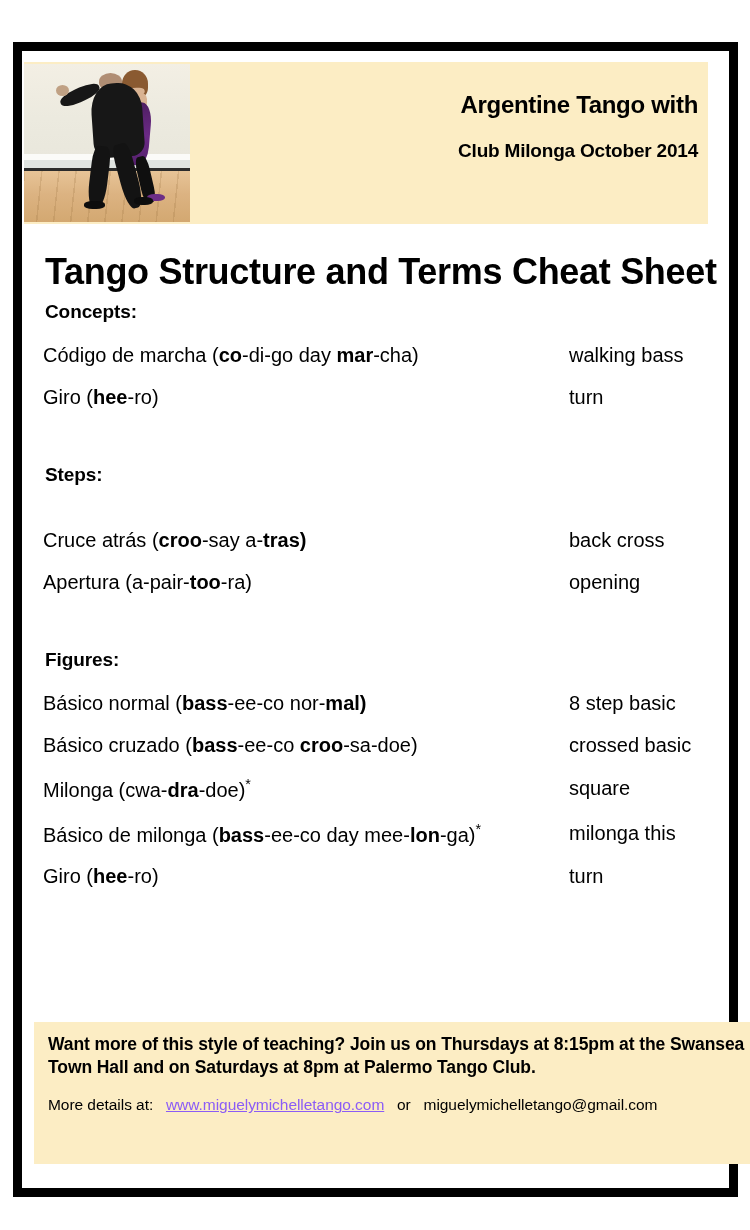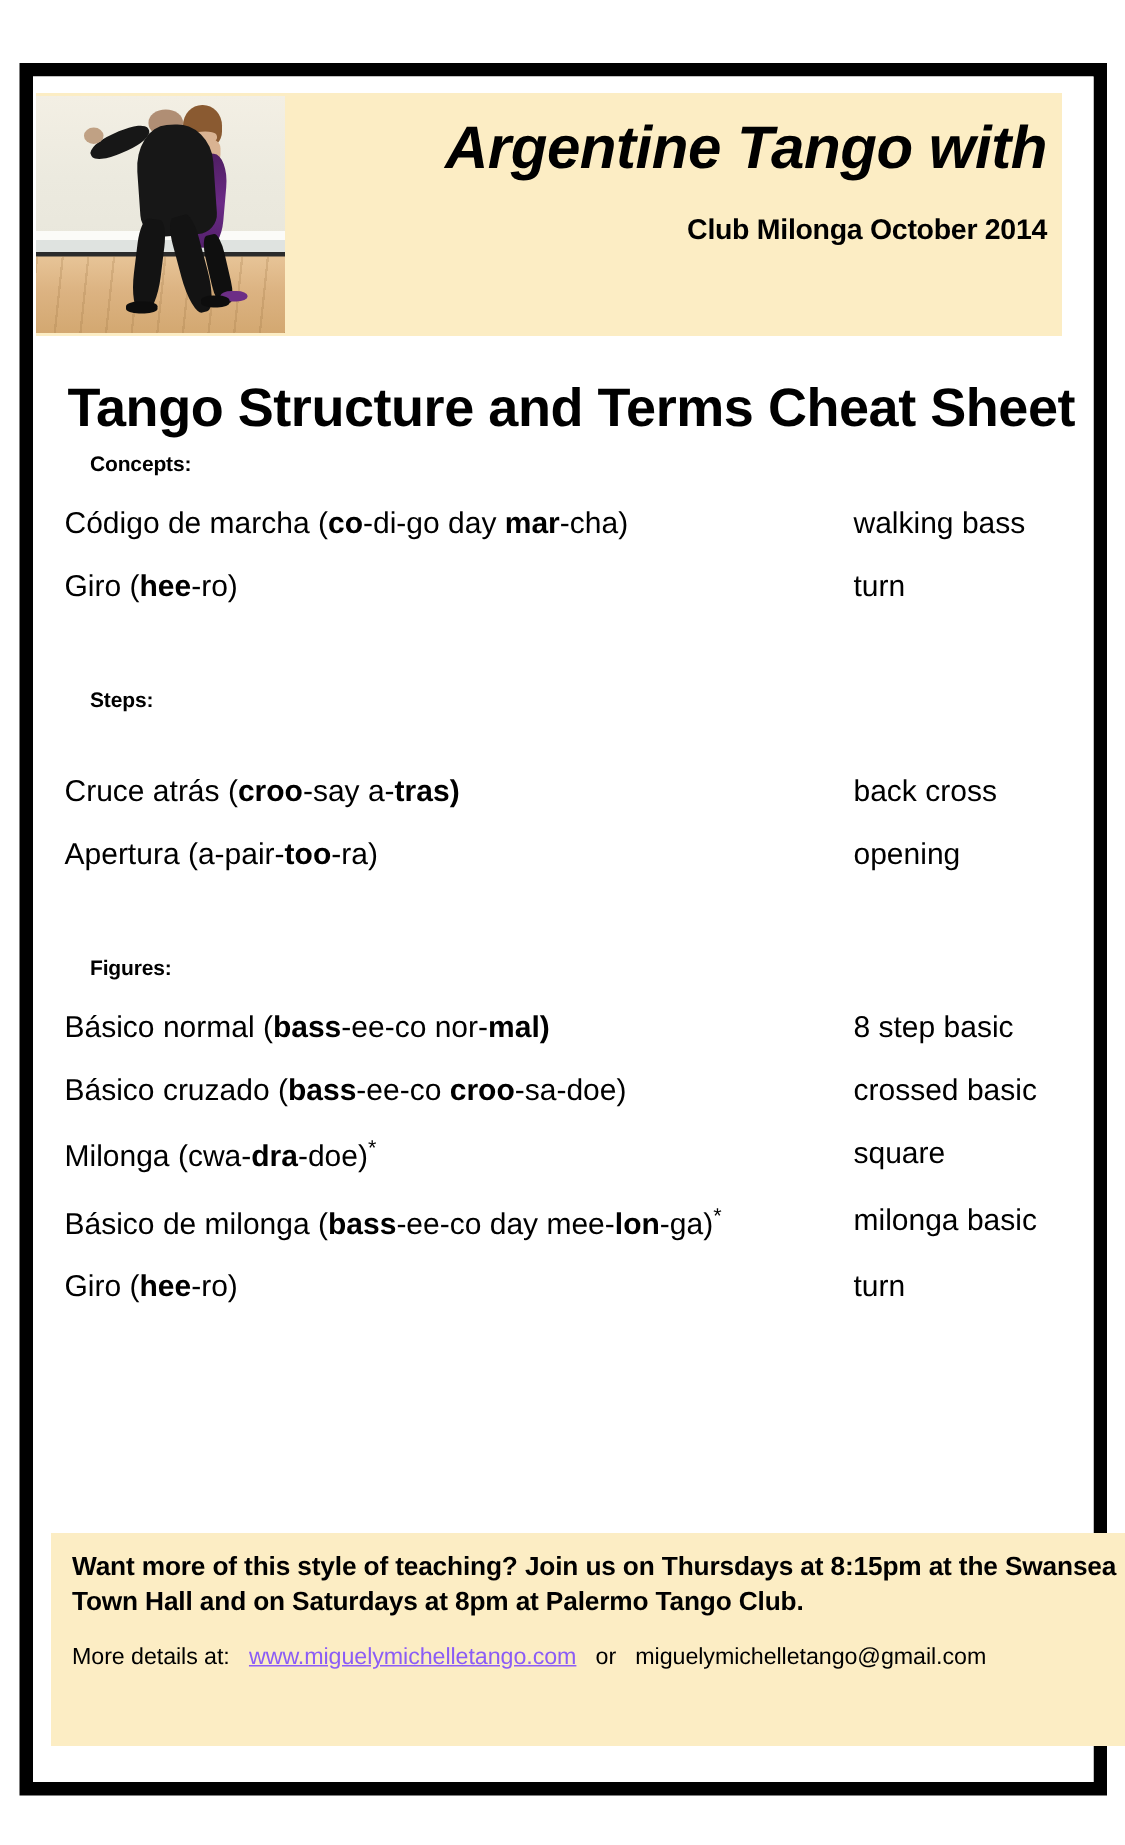--- a/index.html
+++ b/index.html
@@ -146,34 +146,33 @@
 
   .header-text {
     flex: 1 1 auto;
     padding: 9px 10px 0 0;
     text-align: right;
     display: flex;
     flex-direction: column;
     justify-content: flex-start;
   }
   .hdr-line1 {
-    font-size: 40px;
-    font-weight: bold;
-    letter-spacing: -0.3px;
-    line-height: 1.02;
-    margin-top: 8px;
-    font-style: italic;
-  }
-  .hdr-line2 {
-    font-size: 31px;
+    font-size: 24px;
     font-weight: bold;
     letter-spacing: -0.3px;
     line-height: 1.02;
     margin-top: 22px;
   }
+  .hdr-line2 {
+    font-size: 31px;
+    font-weight: bold;
+    letter-spacing: -0.3px;
+    line-height: 1.02;
+    margin-top: 22px;
+  }
   .hdr-line3 {
     font-size: 19px;
     font-weight: bold;
     letter-spacing: -0.2px;
     margin-top: 23px;
   }
 
   
   .sheet-title {
     position: absolute;
@@ -185,28 +184,28 @@
   }
 
   
   .body-area {
     position: absolute;
     left: 0;
     top: 250px;
     width: 100%;
   }
   .section-heading {
-    font-size: 14px;
-    font-weight: bold;
-    margin-left: 38px;
+    font-size: 19px;
+    font-weight: bold;
+    margin-left: 23px;
     letter-spacing: -0.1px;
   }
   .term-row {
     display: flex;
-    align-items: flex-start;
+    align-items: center;
     margin-left: 21px;
     font-size: 20px;
     line-height: 1.0;
   }
   .term-left  { width: 526px; flex: 0 0 526px; }
   .term-right { flex: 1 1 auto; }
   sup.star { font-size: 0.72em; vertical-align: super; }
   .sp-22 { height: 22px; }
   .sp-57 { height: 57px; }
 
@@ -316,21 +315,21 @@
       <span class="term-right">crossed basic</span>
     </div>
     <div class="sp-22"></div>
     <div class="term-row">
       <span class="term-left"><span>Milonga (</span>cwa-<b>dra</b>-doe)<sup class="star">*</sup></span>
       <span class="term-right">square</span>
     </div>
     <div class="sp-22"></div>
     <div class="term-row">
       <span class="term-left"><span>Básico de milonga (</span><b>bass</b>-ee-co day mee-<b>lon</b>-ga)<sup class="star">*</sup></span>
-      <span class="term-right">milonga basic</span>
+      <span class="term-right">milonga this</span>
     </div>
     <div class="sp-22"></div>
     <div class="term-row">
       <span class="term-left"><span>Giro (</span><b>hee</b>-ro)</span>
       <span class="term-right">turn</span>
     </div>
   </div>
 
   <div class="footer-box">
     <div class="footer-headline">Want more of this style of teaching? Join us on Thursdays at 8:15pm at the Swansea Town Hall and on Saturdays at 8pm at Palermo Tango Club.</div>

